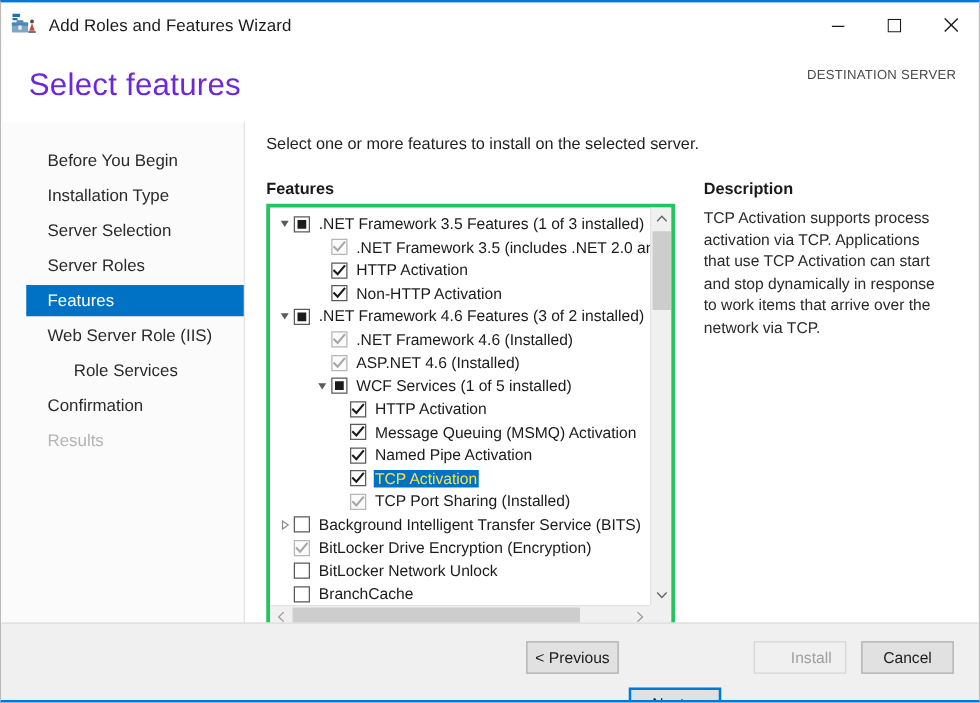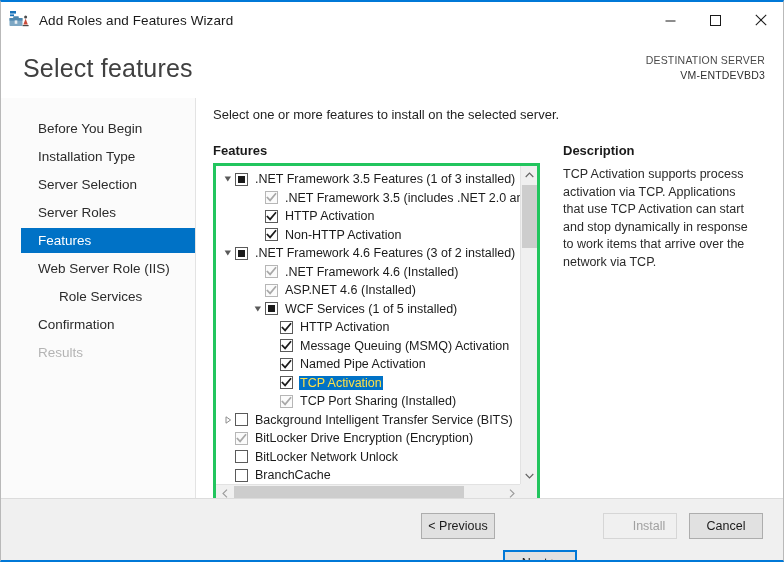--- a/index.html
+++ b/index.html
@@ -67,21 +67,21 @@
     position: absolute;
     top: 36px; left: 0; right: 0;
     height: 60px;
     background: #ffffff;
   }
   #page-title {
     position: absolute;
     left: 22px;
     top: 16px;
     font-size: 25px;
-    color: #404040;
+    color: #6d28d9;
     font-weight: 400;
     letter-spacing: 0.2px;
   }
   #dest-block {
     position: absolute;
     right: 18px;
     top: 15px;
     text-align: right;
     line-height: 15px;
     margin-left: 28px;
@@ -373,21 +373,20 @@
             <line x1="11.2" y1="0.8" x2="0.8" y2="11.2" stroke="#1a1a1a" stroke-width="1.1"></line>
           </svg>
       </div>
     </div>
   </div>
 
   <div id="header">
     <div id="page-title">Select features</div>
     <div id="dest-block">
       <div id="dest-label">DESTINATION SERVER</div>
-      <div id="dest-value">VM-ENTDEVBD3</div>
     </div>
   </div>
 
   <div id="body-area">
 
     <div id="sidebar">
         <div class="nav-item"><span>Before You Begin</span></div>
         <div class="nav-item"><span>Installation Type</span></div>
         <div class="nav-item"><span>Server Selection</span></div>
         <div class="nav-item"><span>Server Roles</span></div>

